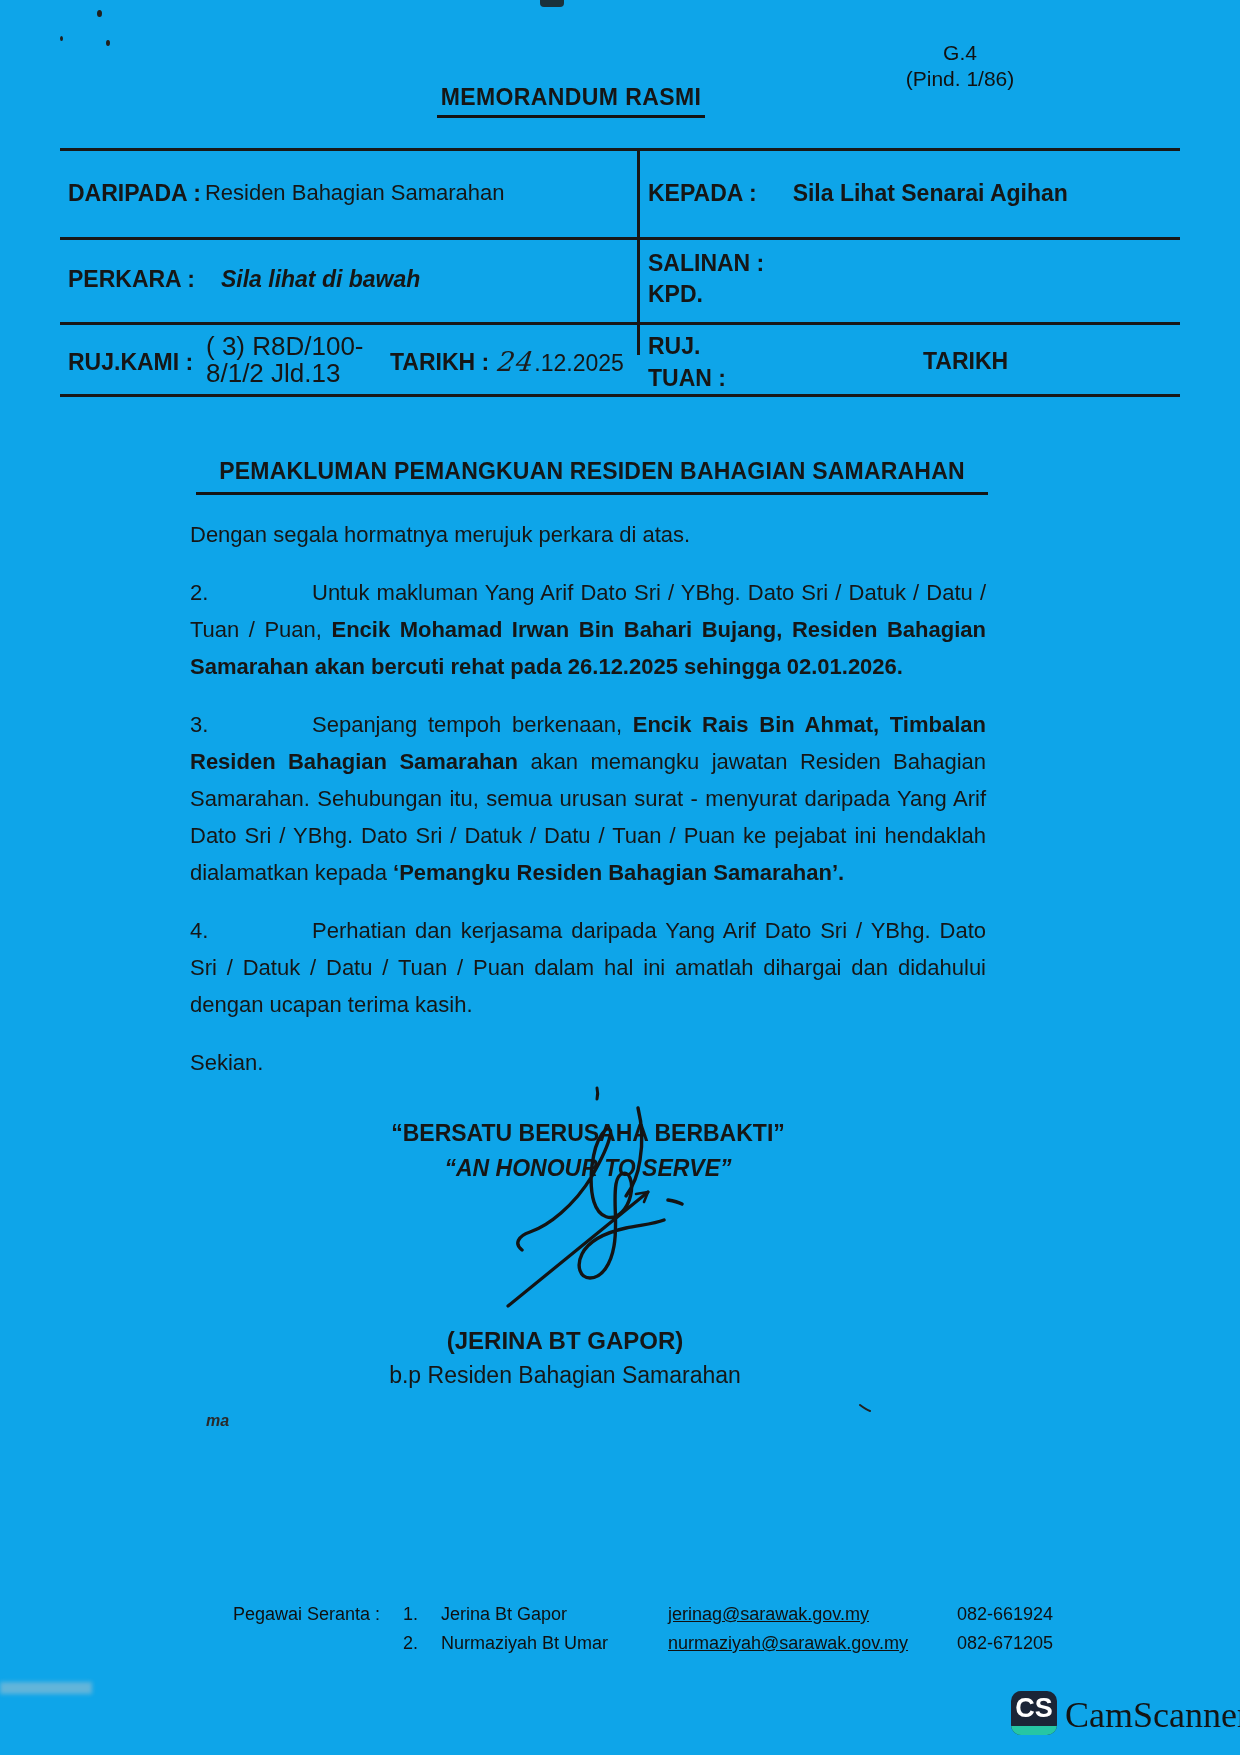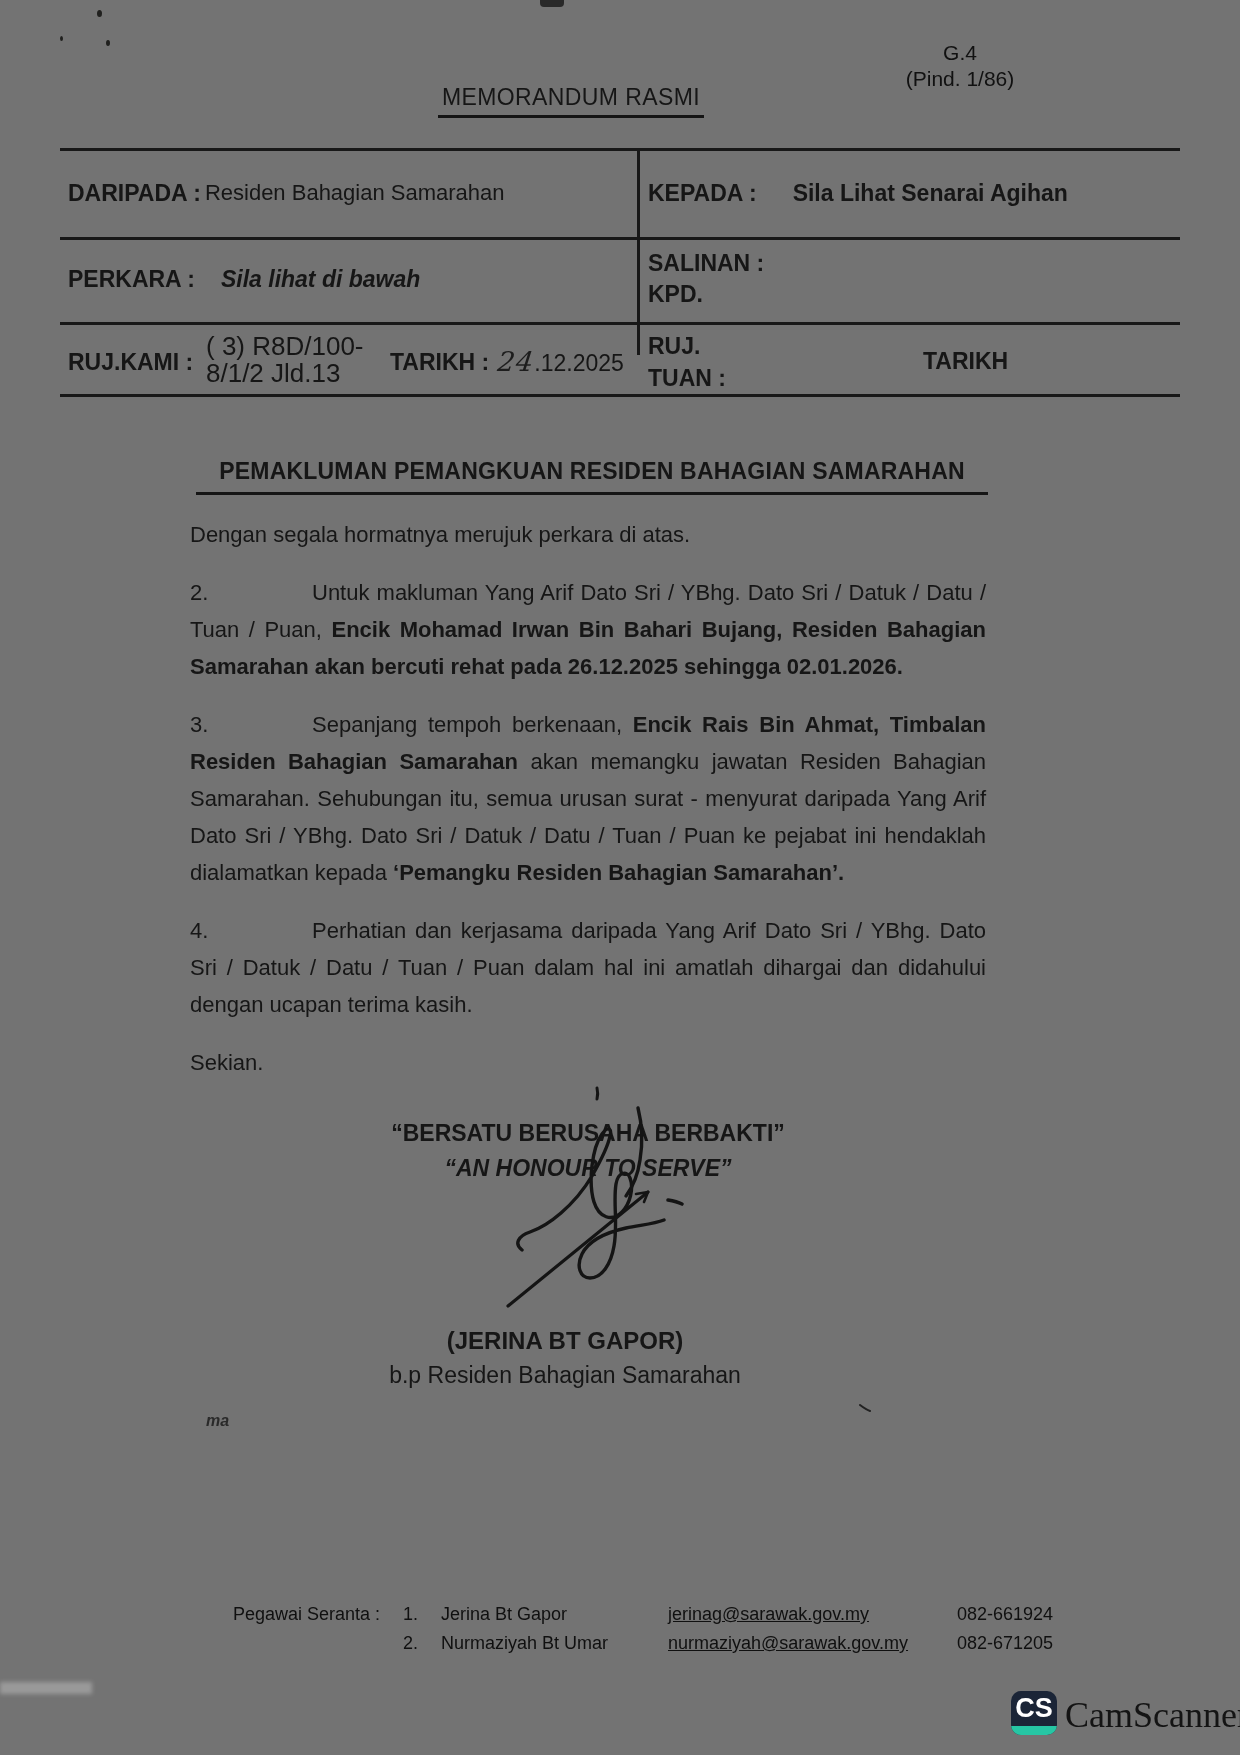--- a/index.html
+++ b/index.html
@@ -1,39 +1,39 @@
 <!DOCTYPE html>
 <html style="--cs-navy: #1b2537; --cs-teal: #26c6a4;"><head>
 <meta charset="utf-8">
 <style>
   html,body{margin:0;padding:0;background:#9a9a9a;}
   .scan{
     position:relative;
     width:1240px;height:1755px;
-    background:#737373;
+    background:#0ea5e9;
     font-family:"Liberation Sans", sans-serif;
     color:#161616;
     overflow:hidden;
     margin:0 auto;
   }
   .abs{position:absolute;}
   b,strong{font-weight:bold;}
 
   
   .speck{position:absolute;background:#20201e;border-radius:50%;}
   .smudge-top{position:absolute;left:540px;top:0;width:24px;height:7px;background:#1c1c1c;border-radius:0 0 4px 4px;opacity:.85;}
   .smudge-bottom{position:absolute;left:0;top:1682px;width:92px;height:12px;background:#c9c9c9;opacity:.45;filter:blur(2px);}
 
   
   .form-code{left:900px;top:40px;width:120px;text-align:center;font-size:21px;line-height:26px;color:#111;}
 
   
   .doc-title{left:0;top:84px;width:1142px;text-align:center;}
   .doc-title span{
-    display:inline-block;font-weight:normal;font-size:23px;letter-spacing:.4px;
+    display:inline-block;font-weight:bold;font-size:23px;letter-spacing:.4px;
     border-bottom:3px solid #141414;padding:0 4px 4px 4px;
   }
 
   
   .memo-table{left:60px;top:148px;width:1120px;height:207px;}
   .hline{position:absolute;left:0;right:0;height:3px;background:#181818;}
   .vline{position:absolute;left:577px;width:3px;background:#181818;top:2px;bottom:0;}
   .cell{position:absolute;font-size:23px;}
   .lbl{font-weight:bold;font-size:23px;}
   .val{font-size:22px;}

